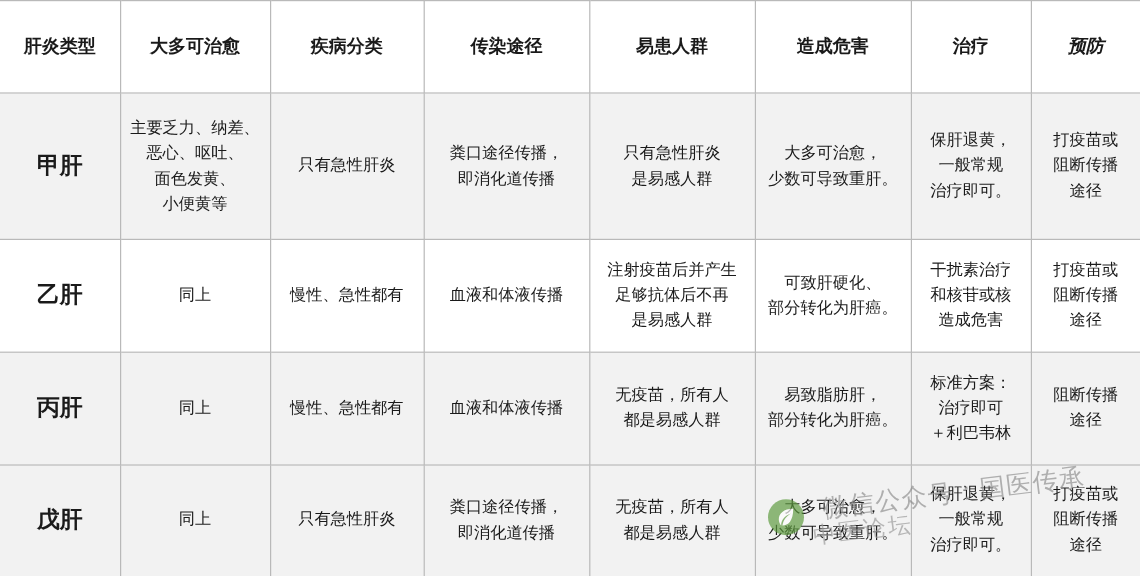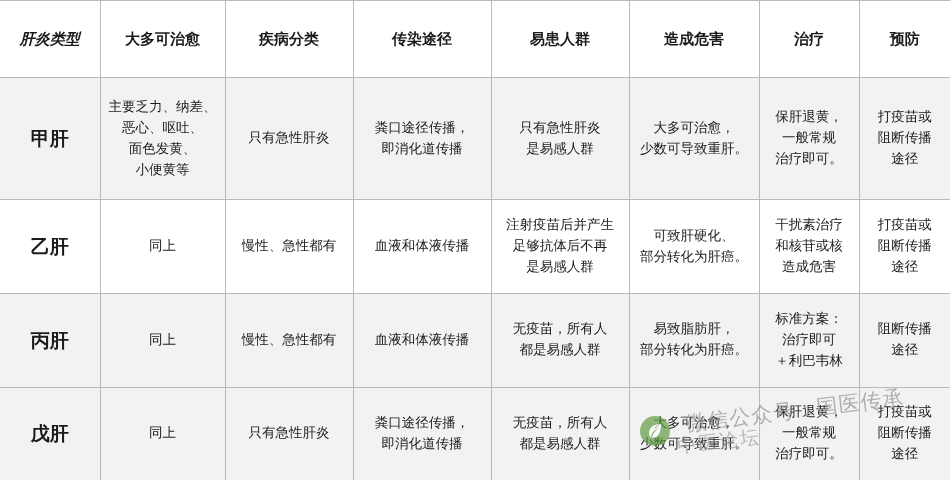--- a/index.html
+++ b/index.html
@@ -36,24 +36,24 @@
   }
   thead th {
     background: #ffffff;
     font-size: 15px;
     font-weight: bold;
     height: 72px;
     border-top: none;
   }
   thead th.first-head {
     border-left: none;
-    font-style: italic;
   }
   thead th.last-head {
     border-right: none;
+    font-style: italic;
   }
   tbody td {
     font-size: 13.5px;
     background: #ffffff;
   }
   tbody tr.shaded td {
     background: #f2f2f2;
   }
   tbody td.rowlabel {
     font-size: 19px;

